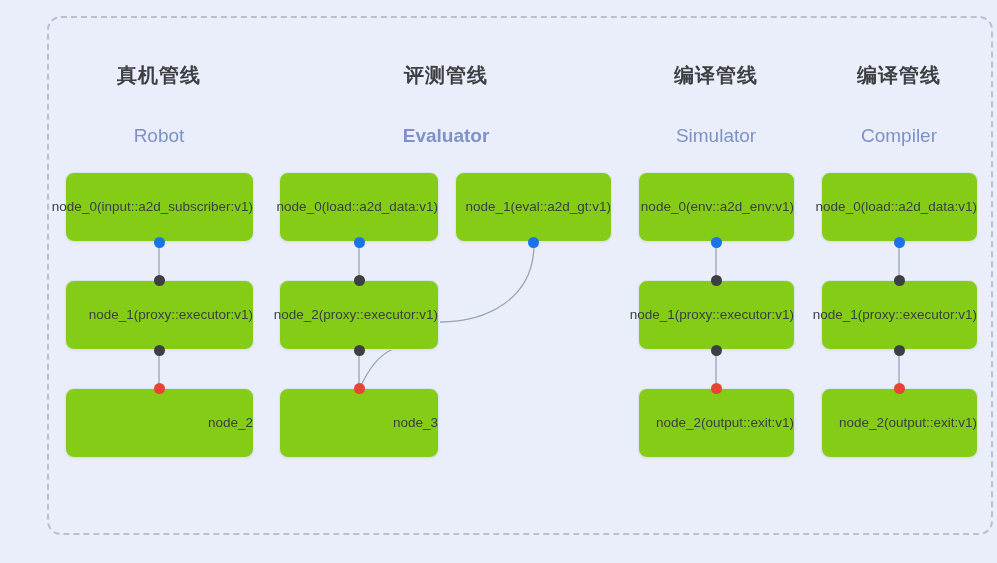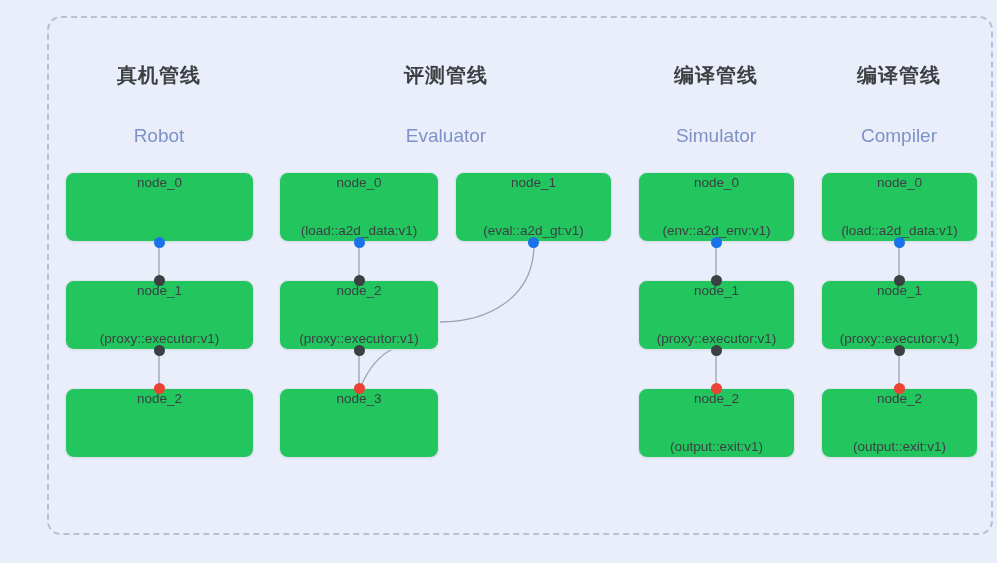--- a/index.html
+++ b/index.html
@@ -44,28 +44,28 @@
   }
   .col-title-en {
     position: absolute;
     text-align: center;
     font-size: 19px;
     color: #7e92c8;
     white-space: nowrap;
   }
   .node {
     position: absolute;
-    background: #22c55e;
+    background: #84cc16;
     border: 1px solid #dfe3ec;
     border-radius: 9px;
     box-sizing: border-box;
     display: flex;
-    flex-direction: column;
+    flex-direction: row;
     align-items: center;
-    justify-content: space-between;
+    justify-content: flex-end;
     box-shadow: 0 1px 2px rgba(40,50,80,0.06);
   }
   .node-title {
     font-size: 13.5px;
     color: #3c4043;
     line-height: 20px;
     white-space: nowrap;
   }
   .node-sub {
     font-size: 13.5px;
@@ -101,29 +101,30 @@
       <line x1="691" y1="242" x2="691" y2="280" stroke="#9aa3b5" stroke-width="1.3"></line>
       <line x1="691" y1="350" x2="691" y2="388" stroke="#9aa3b5" stroke-width="1.3"></line>
       <line x1="874" y1="242" x2="874" y2="280" stroke="#9aa3b5" stroke-width="1.3"></line>
       <line x1="874" y1="350" x2="874" y2="388" stroke="#9aa3b5" stroke-width="1.3"></line>
     </svg>
 
   <div id="titles">
       <div class="col-title-cn" style="left: -16px; top: 62px; width: 300px;">真机管线</div>
       <div class="col-title-en" style="left: -16px; top: 125px; width: 300px;">Robot</div>
       <div class="col-title-cn" style="left: 271px; top: 62px; width: 300px;">评测管线</div>
-      <div class="col-title-en" style="left: 271px; top: 125px; width: 300px;">Evaluator</div>
+      <div class="col-title-en" style="left: 271px; top: 125px; width: 300px; font-weight: bold;">Evaluator</div>
       <div class="col-title-cn" style="left: 541px; top: 62px; width: 300px;">编译管线</div>
       <div class="col-title-en" style="left: 541px; top: 125px; width: 300px;">Simulator</div>
       <div class="col-title-cn" style="left: 724px; top: 62px; width: 300px;">编译管线</div>
       <div class="col-title-en" style="left: 724px; top: 125px; width: 300px;">Compiler</div>
     </div>
   <div id="nodes">
       <div class="node" style="left: 40px; top: 172px; width: 189px; height: 70px;">
         <div class="node-title">node_0</div>
+        <div class="node-sub">(input::a2d_subscriber:v1)</div>
       </div>
       <div class="port port-blue" style="left: 129px; top: 236.5px;"></div>
       <div class="node" style="left: 40px; top: 280px; width: 189px; height: 70px;">
         <div class="node-title">node_1</div>
         <div class="node-sub">(proxy::executor:v1)</div>
       </div>
       <div class="port port-black" style="left: 129px; top: 274.5px;"></div>
       <div class="port port-black" style="left: 129px; top: 344.5px;"></div>
       <div class="node" style="left: 40px; top: 388px; width: 189px; height: 70px;">
         <div class="node-title">node_2</div>

